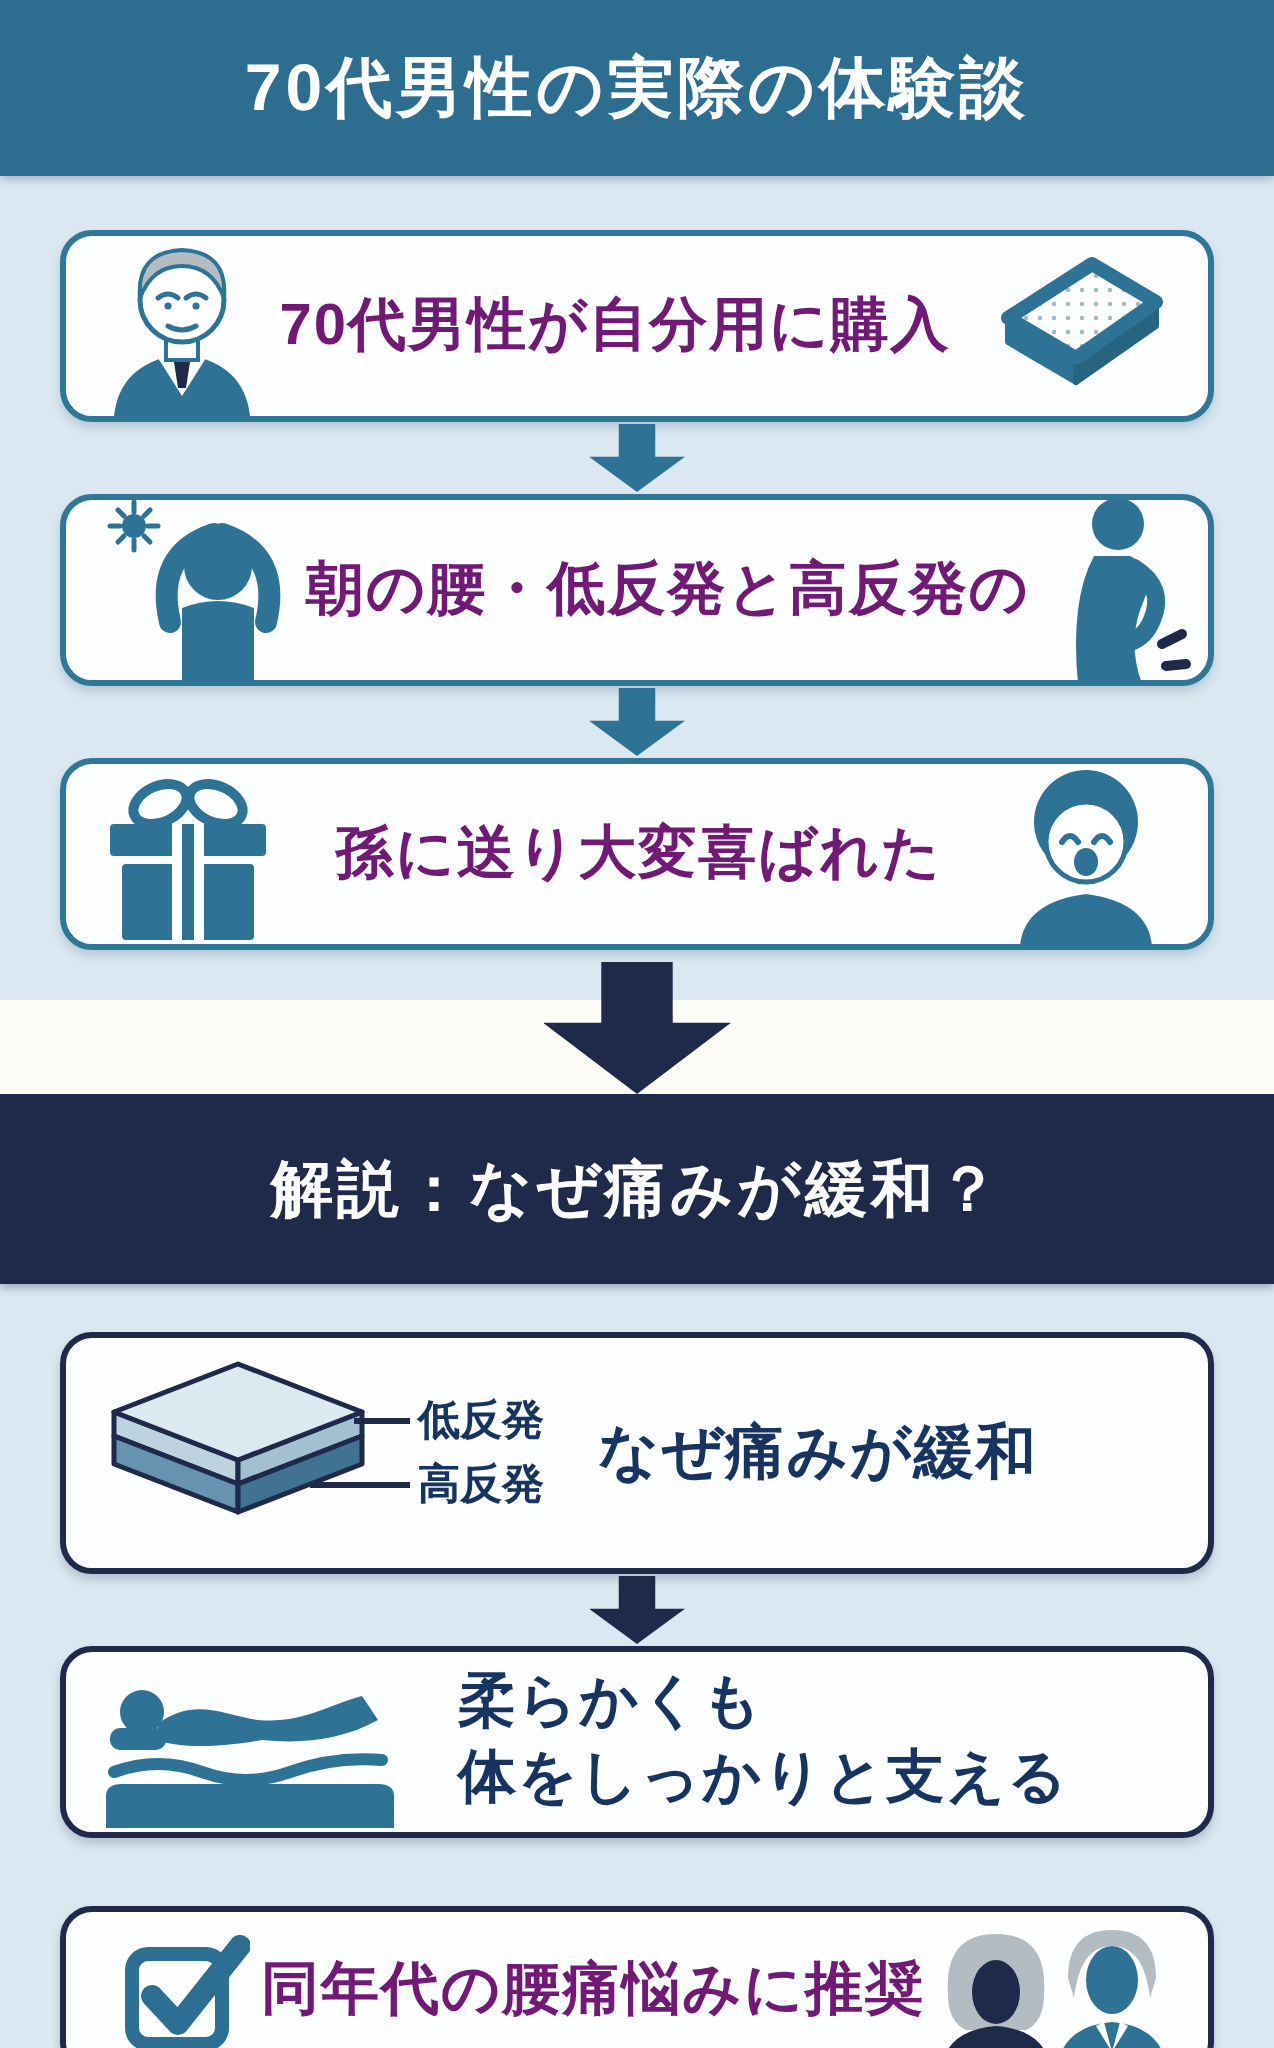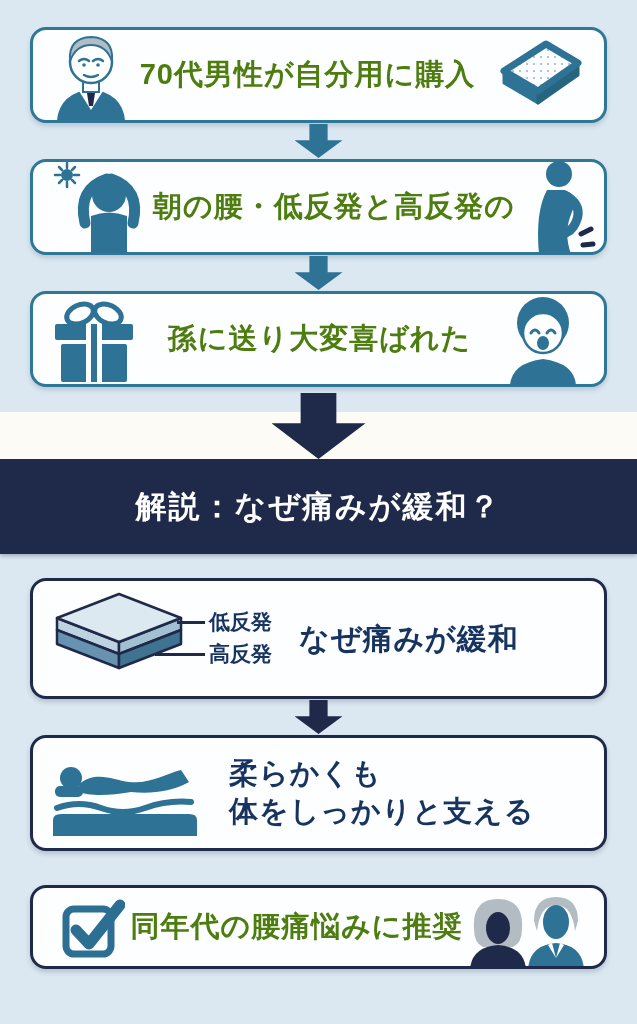--- a/index.html
+++ b/index.html
@@ -22,25 +22,25 @@
   .explanation { padding-top:24px; }
 
   
   .step-box {
     width:577px; margin:0 auto; background:#fdfeff;
     border-radius:16px; display:flex; align-items:center;
     padding:0 16px; position:relative;
   }
   .teal-box { border:3px solid #2f7697; height:96px; box-shadow:0 3px 5px rgba(40,80,110,.20); }
   .navy-box { border:3px solid #1f2a4a; height:121px; box-shadow:0 3px 5px rgba(25,40,70,.20); }
-  .box5 { height:116px; }
+  .box5 { height:96px; }
   .box6 { height:84px; margin-top:34px; overflow:hidden; }
   .step-label {
     flex:1; text-align:center; font-size:29px; font-weight:bold;
-    color:#4d7c0f; letter-spacing:1px; white-space:nowrap;
+    color:#701a75; letter-spacing:1px; white-space:nowrap;
   }
   .icon-svg { flex:none; }
 
   
   .arrow-sm {
     width:48px; height:34px; margin:1px auto;
     clip-path:polygon(31% 0,69% 0,69% 48%,100% 48%,50% 100%,0 48%,31% 48%);
   }
   .teal-arrow { background:#2e7396; }
   .navy-arrow { background:#1f2a4a; }
@@ -80,20 +80,23 @@
   .box5-text { font-size:29px; line-height:1.3; padding-left:28px; }
 
   .couple-svg { align-self:flex-end; margin-bottom:-3px; }
   .checkbox-svg { margin-left:12px; }
 </style>
 </head>
 <body>
 
 <div class="page">
 
+  <header class="top-band">
+    <h1 class="top-title">70代男性の実際の体験談</h1>
+  </header>
 
   <section class="testimonial">
 
     <div class="step-box teal-box">
       <svg class="icon-svg" width="84" height="90" viewBox="0 0 84 90">
         <path d="M8 90 Q11 63 42 59 Q73 63 76 90 Z" fill="#2e7396"></path>
         <path d="M30 61 L42 80 L54 61 Z" fill="#ffffff"></path>
         <path d="M38 63 L46 63 L44 76 L40 76 Z" fill="#1f2a4b"></path>
         <rect x="34" y="49" width="16" height="13" fill="#ffffff" stroke="#2e7396" stroke-width="2"></rect>
         <circle cx="42" cy="32" r="21" fill="#ffffff" stroke="#2e7396" stroke-width="2.5"></circle>

